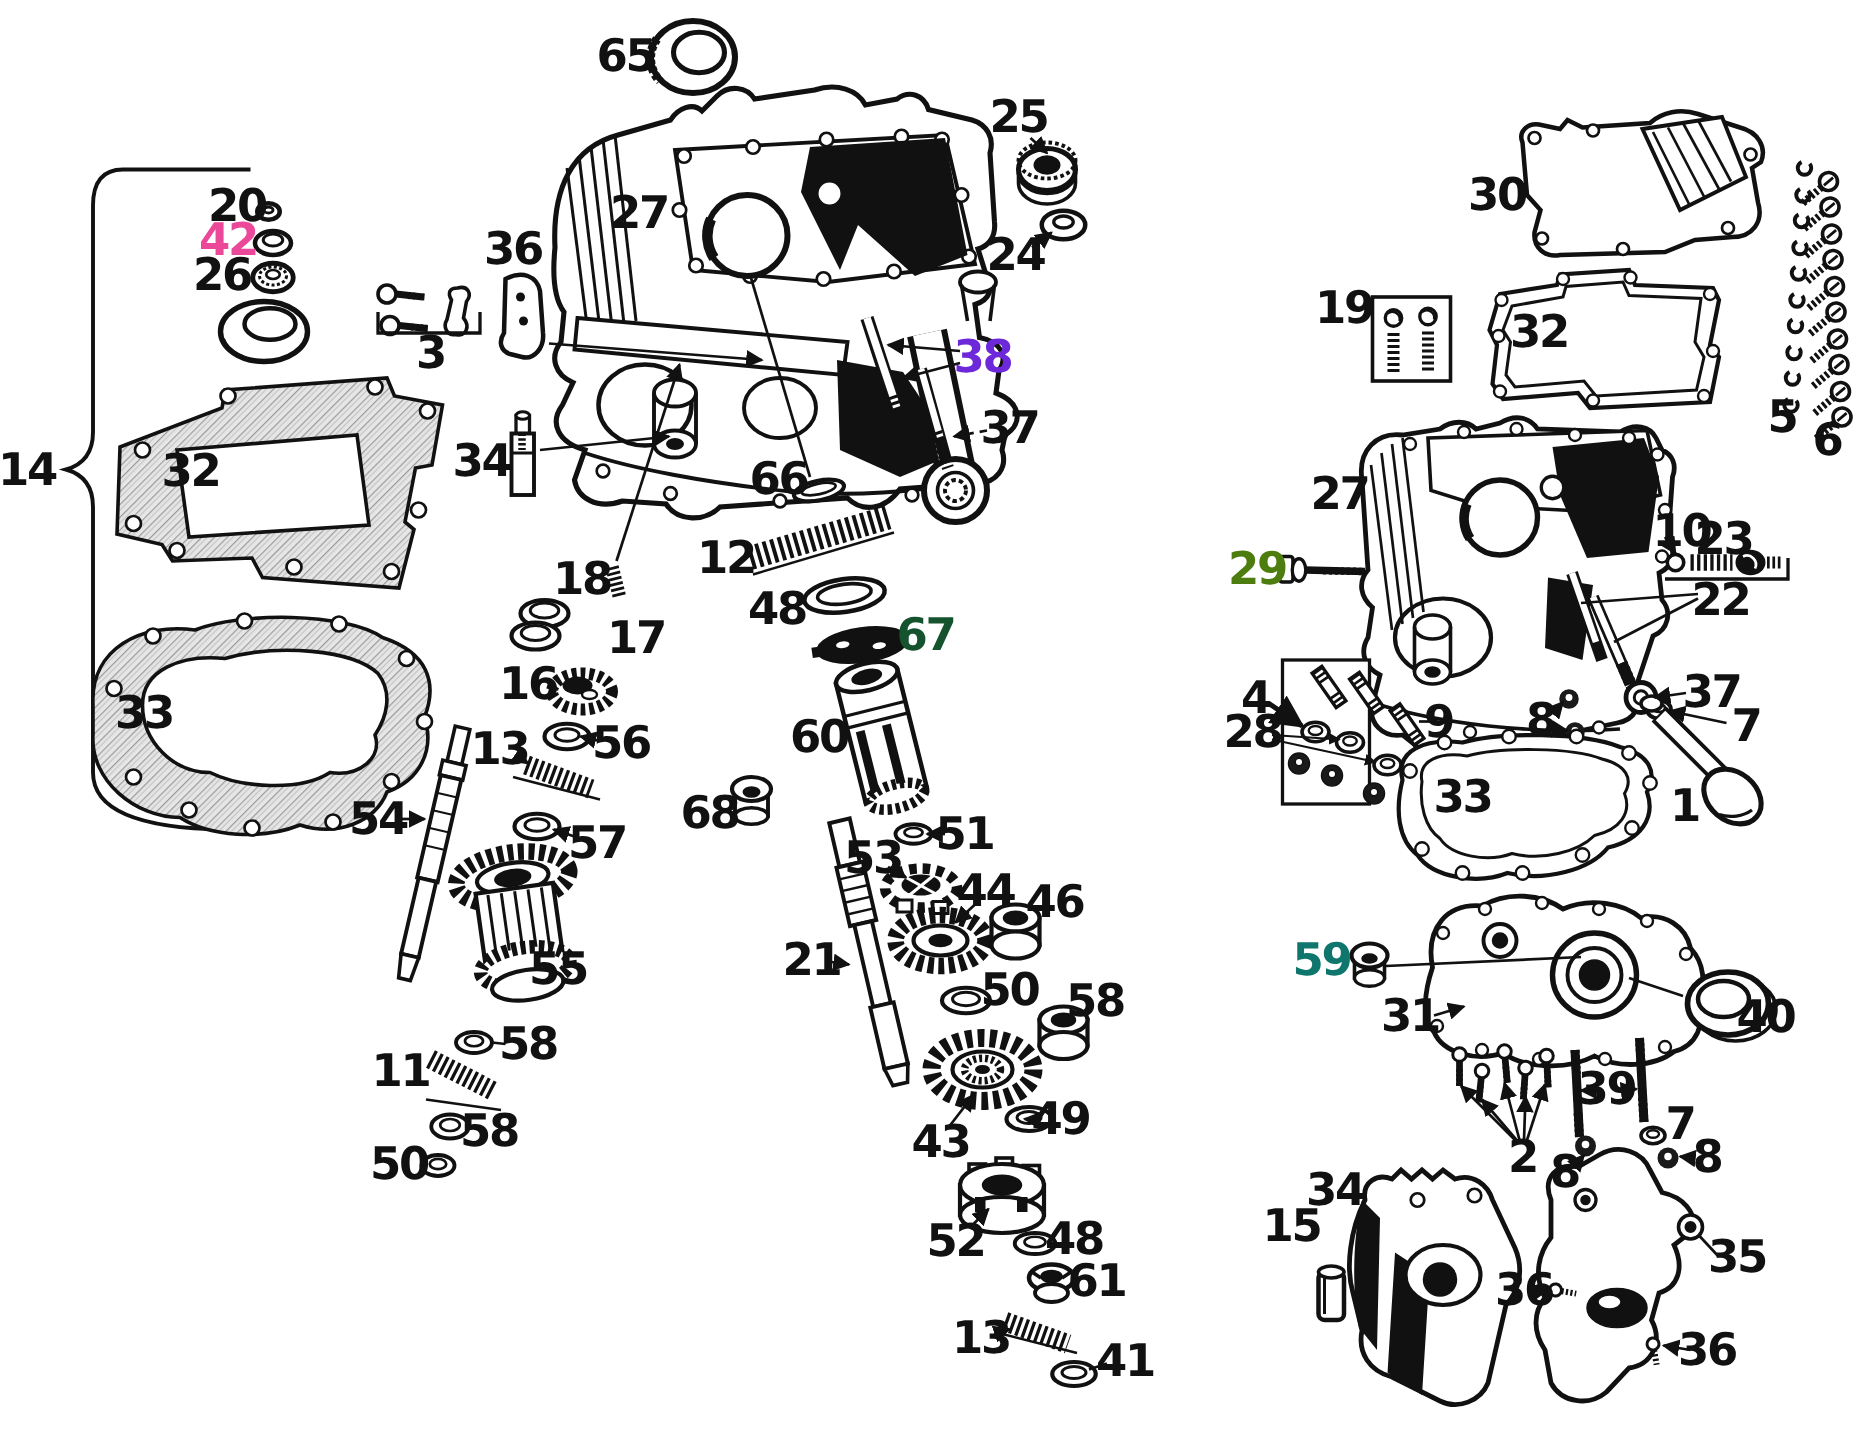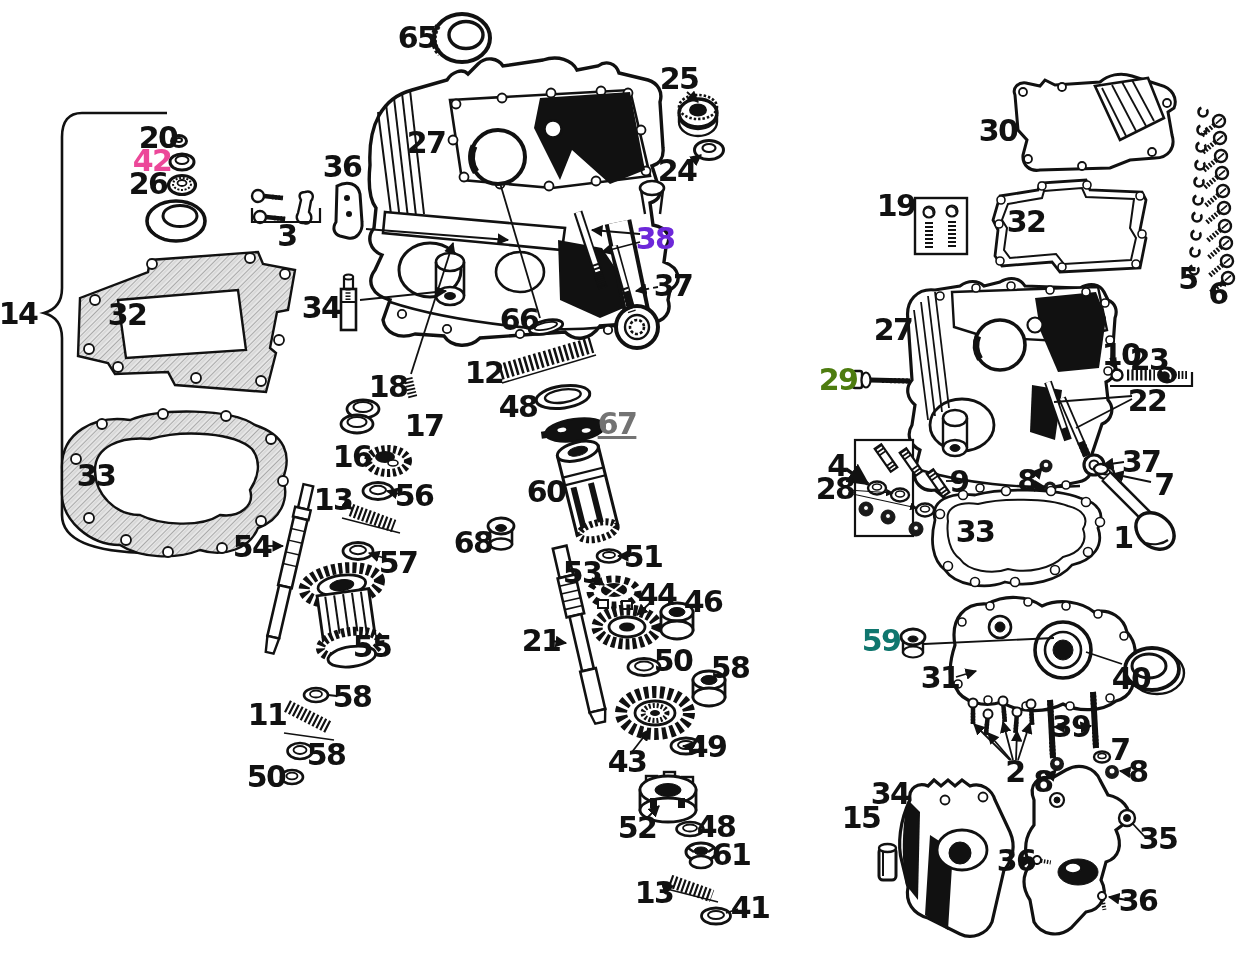--- a/index.html
+++ b/index.html
@@ -817,21 +817,21 @@
       <span class="callout" style="left: 342px; top: 167px; color: rgb(17, 17, 17);">36</span>
       <span class="callout" style="left: 287px; top: 236px; color: rgb(17, 17, 17);">3</span>
       <span class="callout" style="left: 655px; top: 239px; color: #6d28d9;">38</span>
       <span class="callout" style="left: 673px; top: 286px; color: rgb(17, 17, 17);">37</span>
       <span class="callout" style="left: 321px; top: 308px; color: rgb(17, 17, 17);">34</span>
       <span class="callout" style="left: 519px; top: 320px; color: rgb(17, 17, 17);">66</span>
       <span class="callout" style="left: 388px; top: 387px; color: rgb(17, 17, 17);">18</span>
       <span class="callout" style="left: 484px; top: 373px; color: rgb(17, 17, 17);">12</span>
       <span class="callout" style="left: 518px; top: 407px; color: rgb(17, 17, 17);">48</span>
       <span class="callout" style="left: 424px; top: 405px; color: rgb(17, 17, 17); margin-top: 21px;">17</span>
-      <span class="callout" style="left: 617px; top: 424px; color: #737373; text-decoration: underline;">67</span>
+      <span class="callout" style="left: 617px; top: 424px; color: #14532d;">67</span>
       <span class="callout" style="left: 352px; top: 457px; color: rgb(17, 17, 17);">16</span>
       <span class="callout" style="left: 414px; top: 496px; color: rgb(17, 17, 17);">56</span>
       <span class="callout" style="left: 333px; top: 500px; color: rgb(17, 17, 17);">13</span>
       <span class="callout" style="left: 546px; top: 492px; color: rgb(17, 17, 17);">60</span>
       <span class="callout" style="left: 473px; top: 543px; color: rgb(17, 17, 17);">68</span>
       <span class="callout" style="left: 398px; top: 563px; color: rgb(17, 17, 17);">57</span>
       <span class="callout" style="left: 643px; top: 557px; color: rgb(17, 17, 17);">51</span>
       <span class="callout" style="left: 582px; top: 573px; color: rgb(17, 17, 17);">53</span>
       <span class="callout" style="left: 657px; top: 595px; color: rgb(17, 17, 17);">44</span>
       <span class="callout" style="left: 703px; top: 602px; color: rgb(17, 17, 17);">46</span>
@@ -863,21 +863,21 @@
       <span class="callout" style="left: 1141px; top: 462px; color: rgb(17, 17, 17);">37</span>
       <span class="callout" style="left: 837px; top: 466px; color: rgb(17, 17, 17);">4</span>
       <span class="callout" style="left: 835px; top: 489px; color: rgb(17, 17, 17);">28</span>
       <span class="callout" style="left: 959px; top: 482px; color: rgb(17, 17, 17);">9</span>
       <span class="callout" style="left: 1027px; top: 481px; color: rgb(17, 17, 17);">8</span>
       <span class="callout" style="left: 1164px; top: 485px; color: rgb(17, 17, 17);">7</span>
       <span class="callout" style="left: 975px; top: 532px; color: rgb(17, 17, 17);">33</span>
       <span class="callout" style="left: 1123px; top: 538px; color: rgb(17, 17, 17);">1</span>
       <span class="callout" style="left: 881px; top: 641px; color: #0f766e;">59</span>
       <span class="callout" style="left: 940px; top: 678px; color: rgb(17, 17, 17);">31</span>
-      <span class="callout" style="left: 1131px; top: 679px; color: rgb(17, 17, 17);">40</span>
+      <span class="callout" style="left: 1177px; top: 679px; color: rgb(17, 17, 17);">40</span>
       <span class="callout" style="left: 1071px; top: 727px; color: rgb(17, 17, 17);">39</span>
       <span class="callout" style="left: 1120px; top: 750px; color: rgb(17, 17, 17);">7</span>
       <span class="callout" style="left: 1015px; top: 772px; color: rgb(17, 17, 17);">2</span>
       <span class="callout" style="left: 1043px; top: 782px; color: rgb(17, 17, 17);">8</span>
       <span class="callout" style="left: 1138px; top: 772px; color: rgb(17, 17, 17);">8</span>
       <span class="callout" style="left: 890px; top: 794px; color: rgb(17, 17, 17);">34</span>
       <span class="callout" style="left: 861px; top: 818px; color: rgb(17, 17, 17);">15</span>
       <span class="callout" style="left: 1016px; top: 861px; color: rgb(17, 17, 17);">36</span>
       <span class="callout" style="left: 1158px; top: 839px; color: rgb(17, 17, 17);">35</span>
       <span class="callout" style="left: 1138px; top: 901px; color: rgb(17, 17, 17);">36</span>

